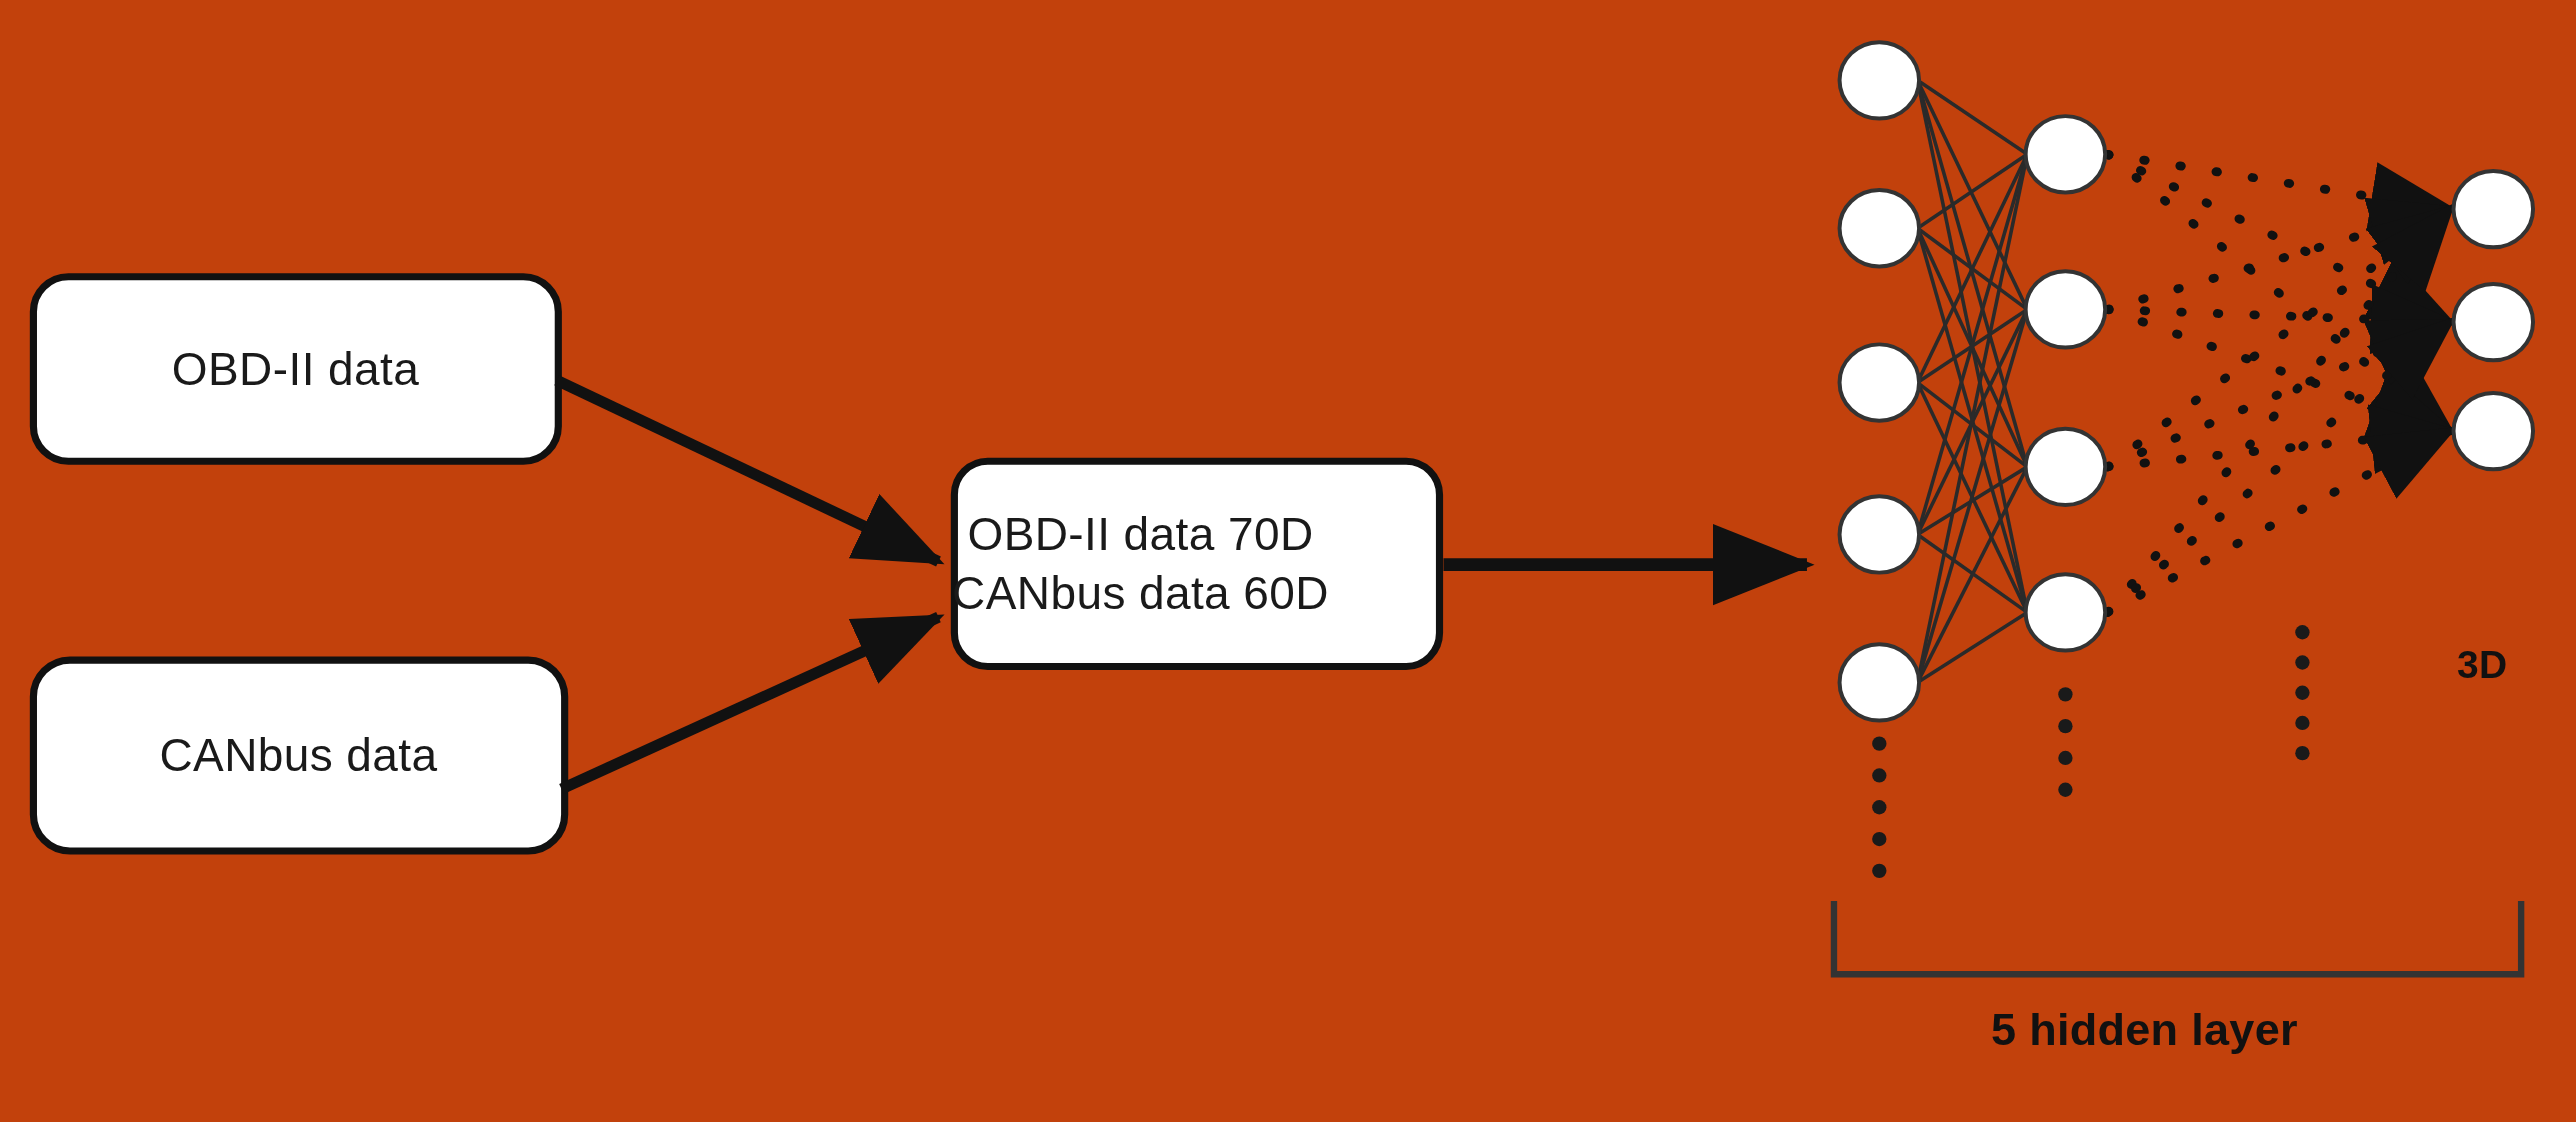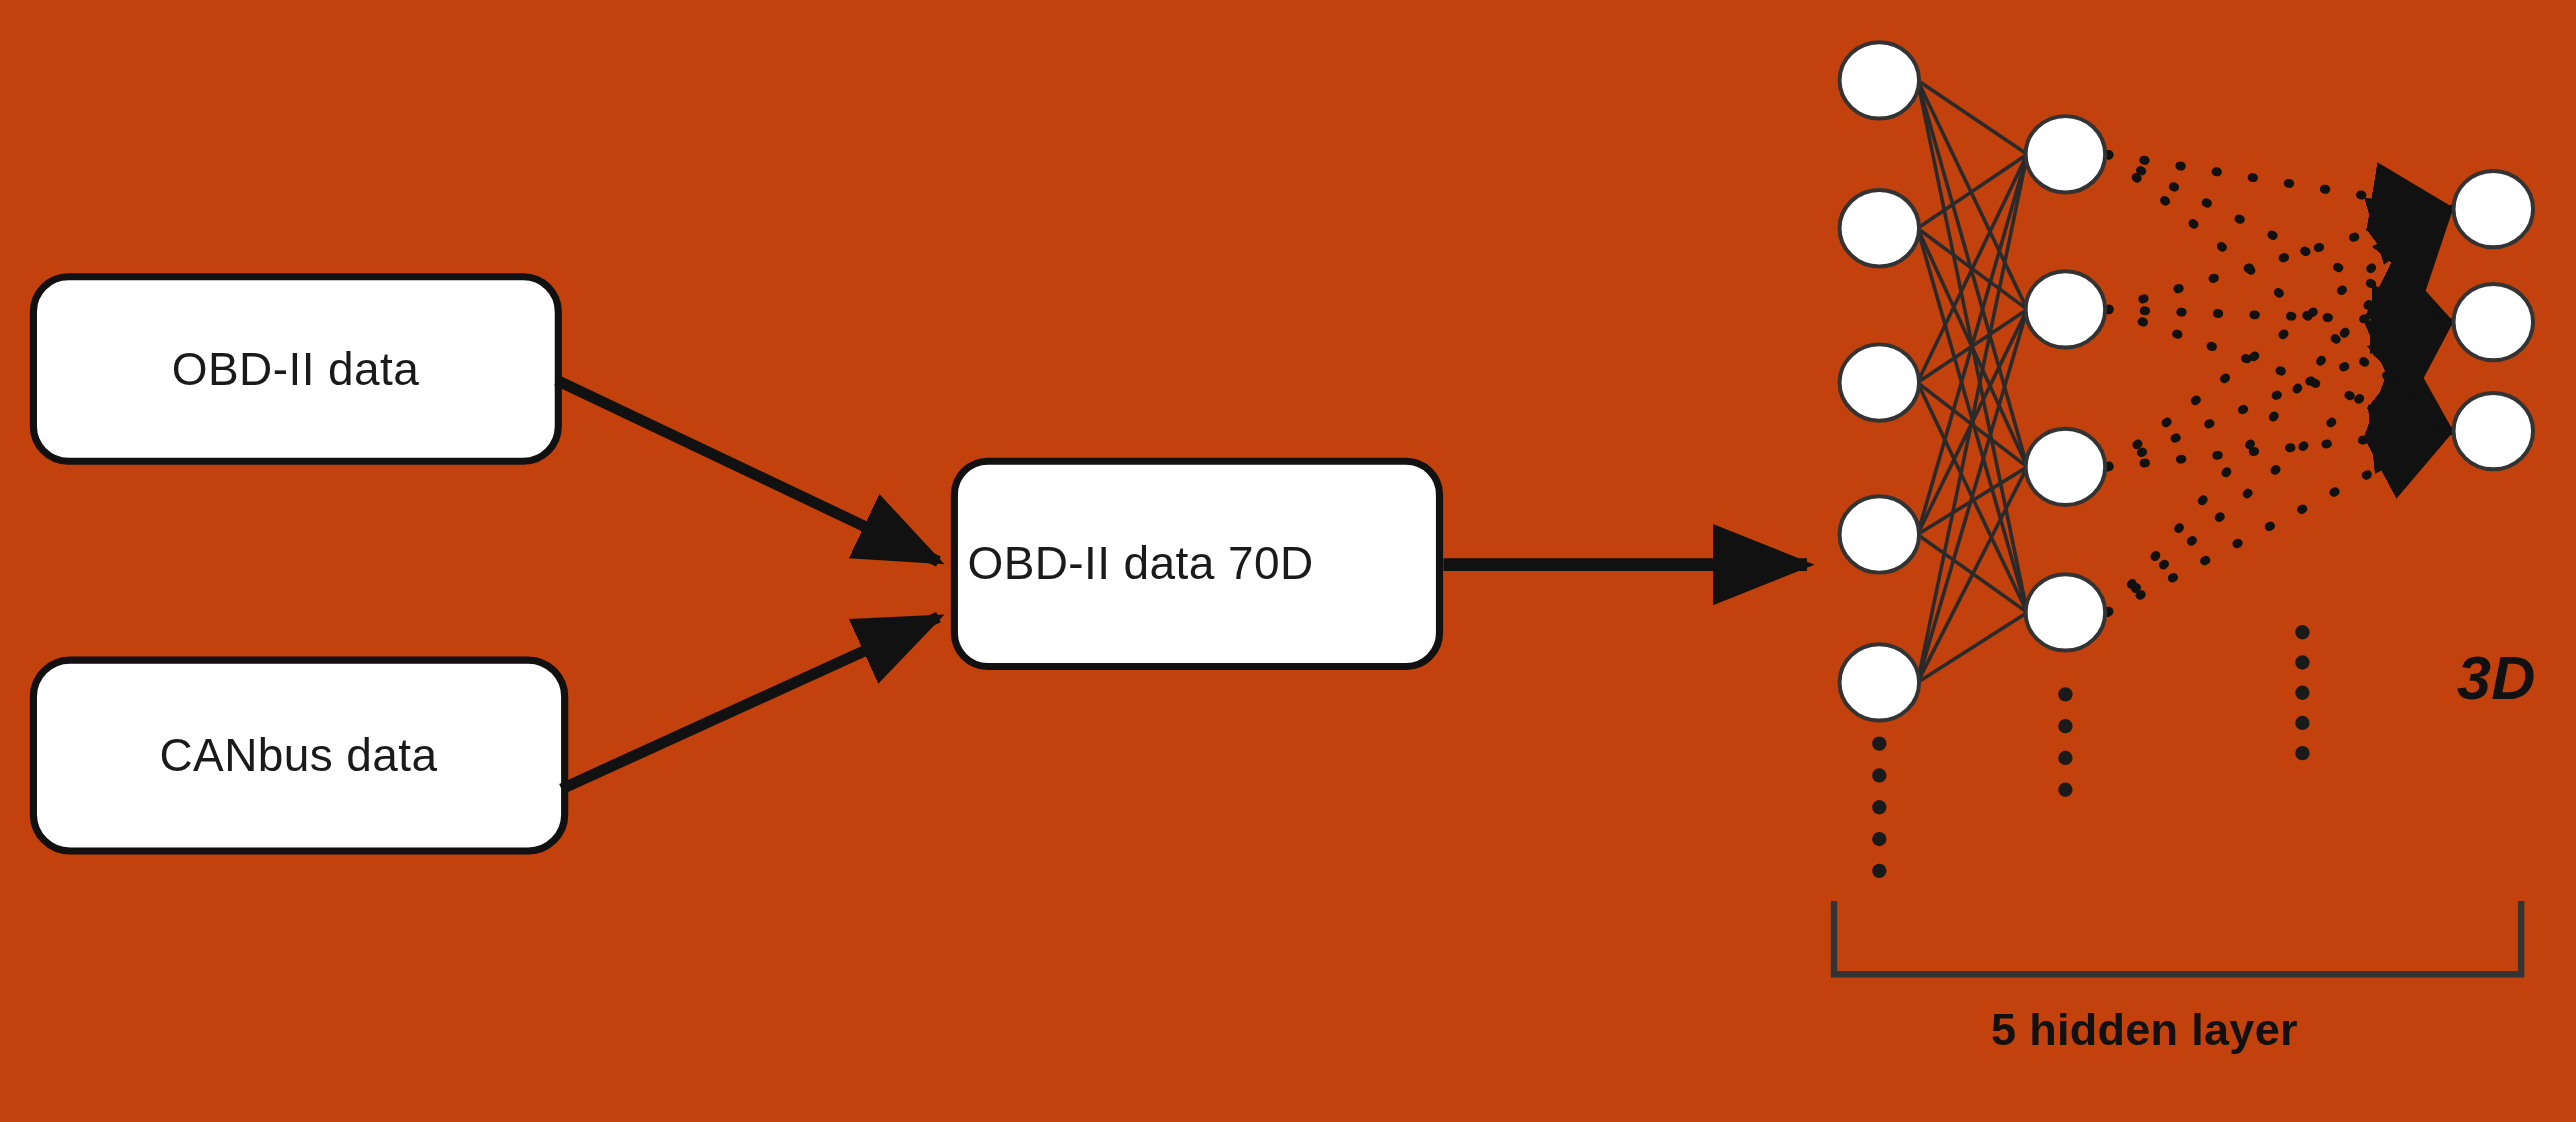--- a/index.html
+++ b/index.html
@@ -50,22 +50,21 @@
   .net-label {
     position: absolute;
     color: #111111;
     font-family: "Liberation Sans", sans-serif;
     font-weight: bold;
     font-size: 45px;
     letter-spacing: 0.3px;
     white-space: nowrap;
   }
   .net-label.big {
-    font-size: 61px;
-    font-style: italic;
+    font-size: 39px;
   }
 </style>
 </head>
 <body>
 
 <div id="canvas">
 
   <svg id="diagram-svg" viewBox="0 0 3239 1412" xmlns="http://www.w3.org/2000/svg">
     <defs>
       <marker id="arrowhead" markerWidth="9" markerHeight="9" refX="7.4" refY="3.2" orient="auto" markerUnits="strokeWidth">
@@ -188,20 +187,21 @@
   <div class="box-label" style="left:33px; top:277px; width:525px; height:185px;">
     <span>OBD-II data</span>
   </div>
 
   <div class="box-label" style="left:33px; top:660px; width:531px; height:191px;">
     <span>CANbus data</span>
   </div>
 
   <div class="box-label" style="left:898px; top:461px; width:485px; height:205px;">
     <span>OBD-II data 70D</span>
+    <span>CANbus data 60D</span>
   </div>
 
 
   <div class="net-label big" style="left:2457px; top:643px;">3D</div>
 
   <div class="net-label" style="left:1991px; top:1004px;">5 hidden layer</div>
 
 </div>
 
 

